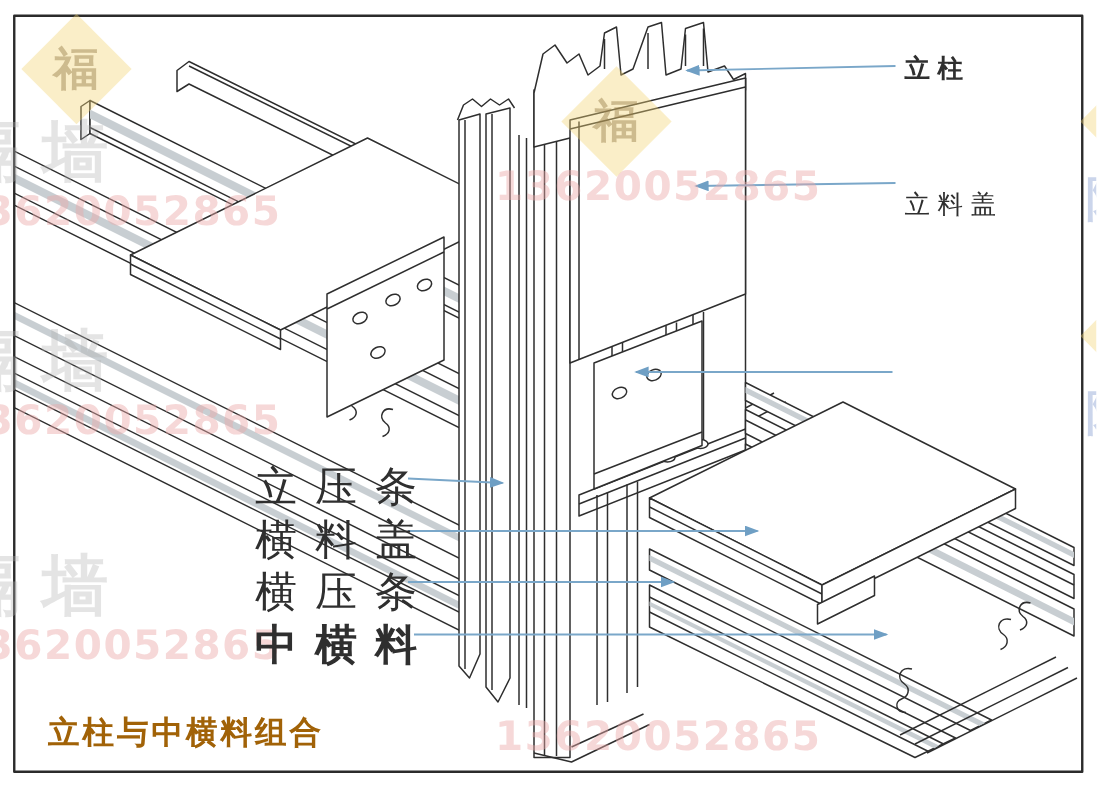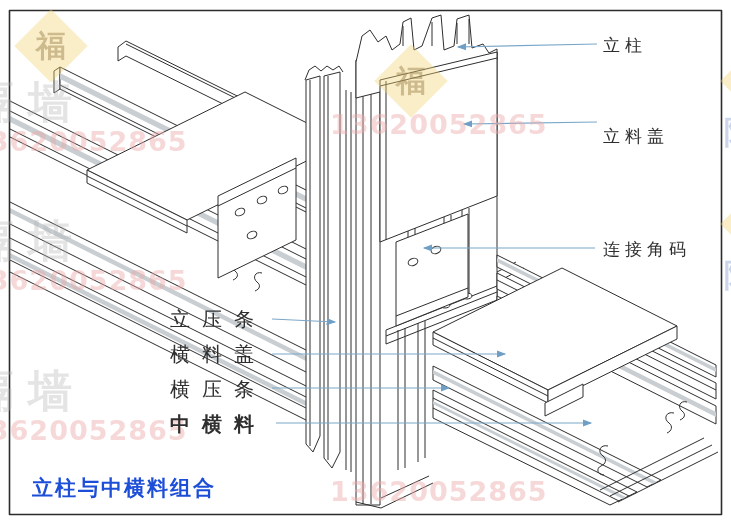--- a/index.html
+++ b/index.html
@@ -4,31 +4,31 @@
 <style>
   html,body{margin:0;padding:0;background:#ffffff;}
   #screen{
     position:relative;width:731px;height:526px;background:#ffffff;
     overflow:hidden;font-family:"DejaVu Sans","Liberation Sans",sans-serif;
   }
   #drawing{position:absolute;left:0;top:0;z-index:1;}
   
   .lbl{position:absolute;z-index:3;color:#2f2f2f;white-space:nowrap;}
   .lbl-r{left:603px;font-size:17px;letter-spacing:5px;}
-  .lbl-l{left:170px;font-size:20px;letter-spacing:12px;}
-  #lbl-lizhu{top:34px;}
+  .lbl-l{left:170px;font-size:28px;letter-spacing:12px;}
+  #lbl-lizhu{top:34px;font-weight:bold;}
   #lbl-liliaogai{top:125px;}
   #lbl-lianjiejiaoma{top:238px;}
   #lbl-liyatiao{top:306px;}
   #lbl-hengliaogai{top:341px;}
   #lbl-hengyatiao{top:376px;}
   #lbl-zhonghengliao{top:411px;font-weight:bold;}
   #fig-title{
     position:absolute;left:32px;top:474px;z-index:3;
-    font-size:21px;font-weight:bold;letter-spacing:2px;color:#1d4ed8;
+    font-size:21px;font-weight:bold;letter-spacing:2px;color:#a16207;
   }
   
   .wm-tile{position:absolute;z-index:2;width:210px;pointer-events:none;}
   .wm-diamond{
     width:52px;height:52px;margin-left:55px;margin-bottom:4px;
     background:rgba(242,213,118,0.40);transform:rotate(45deg);
     display:flex;align-items:center;justify-content:center;
   }
   .wm-diamond span{transform:rotate(-45deg);font-size:30px;font-weight:bold;color:rgba(150,125,70,0.45);}
   .wm-name{font-size:32px;font-weight:bold;color:rgba(125,150,205,0.40);letter-spacing:6px;margin-left:48px;}
@@ -221,21 +221,20 @@
   </div>
   <div class="wm-tile" style="left:330px;top:478px;">
     <div class="wm-phone">13620052865</div>
   </div>
   <div class="wm-tile" style="left:695px;top:408px;">
     
   </div>
 
   <div id="lbl-lizhu" class="lbl lbl-r">立柱</div>
   <div id="lbl-liliaogai" class="lbl lbl-r">立料盖</div>
-  <div id="lbl-lianjiejiaoma" class="lbl lbl-r">连接角码</div>
 
   <div id="lbl-liyatiao" class="lbl lbl-l">立压条</div>
   <div id="lbl-hengliaogai" class="lbl lbl-l">横料盖</div>
   <div id="lbl-hengyatiao" class="lbl lbl-l">横压条</div>
   <div id="lbl-zhonghengliao" class="lbl lbl-l">中横料</div>
 
   <div id="fig-title">立柱与中横料组合</div>
 
 </div>
 

